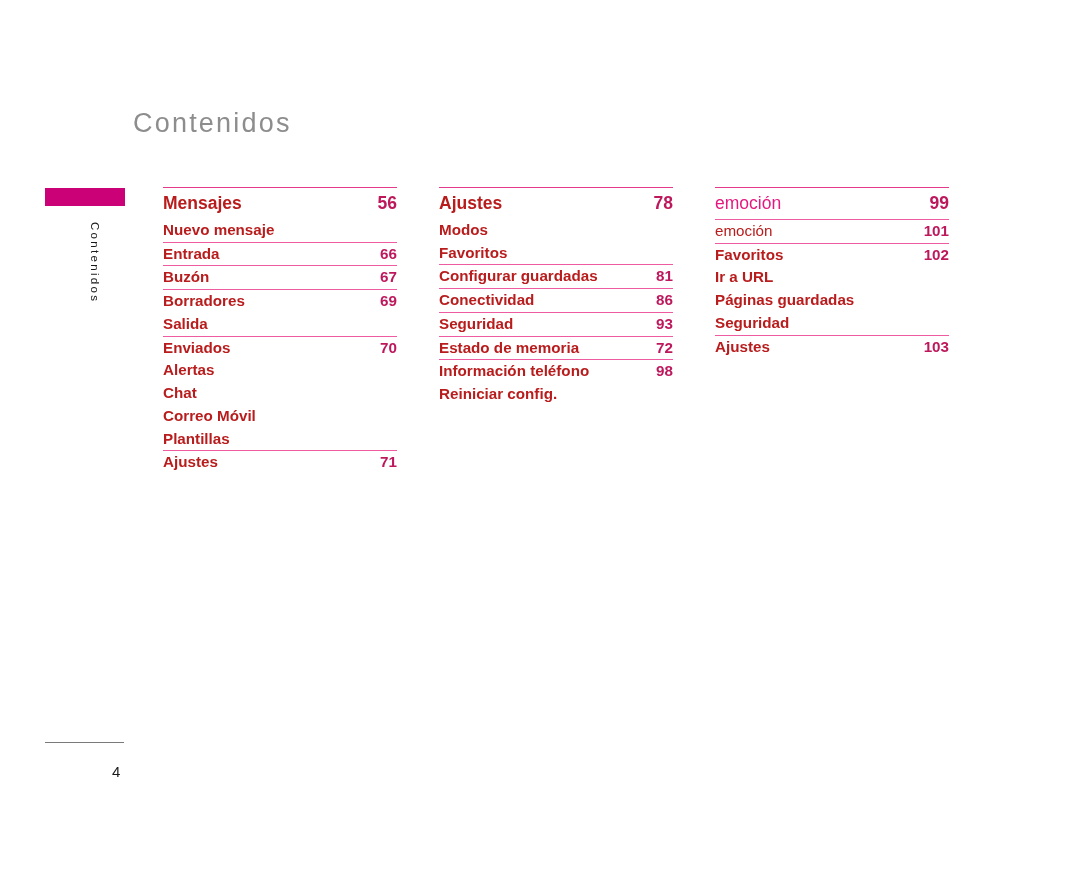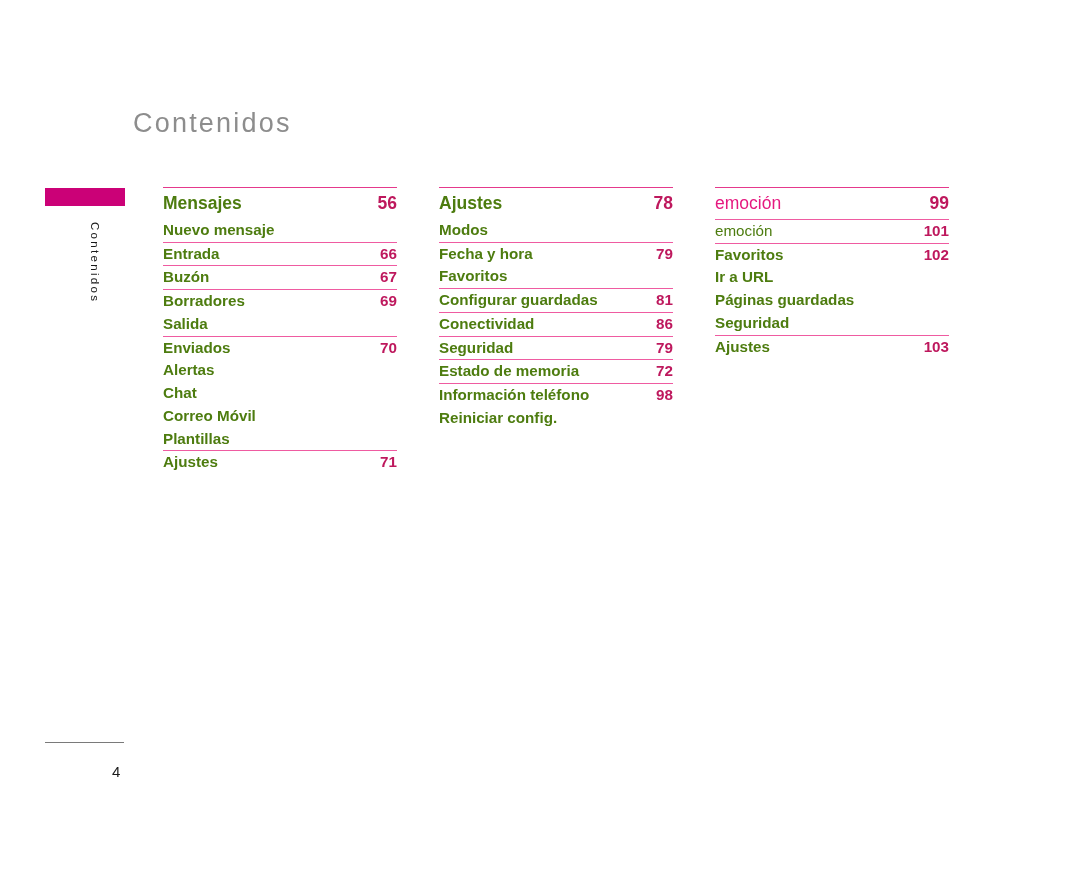--- a/index.html
+++ b/index.html
@@ -73,21 +73,21 @@
     display: flex;
     align-items: baseline;
     justify-content: space-between;
     padding: 1px 0 2px 0;
     line-height: 1.30;
   }
   .toc-row.ruled {
     border-top: 1.1px solid #ef5ba1;
   }
   .toc-row .label {
-    color: #4d7c0f;
+    color: #b91c1c;
     font-size: 15.2px;
     font-weight: 700;
     white-space: nowrap;
   }
   .toc-row .page {
     color: #be185d;
     font-size: 15.2px;
     font-weight: 700;
     white-space: nowrap;
     padding-left: 10px;
@@ -192,39 +192,35 @@
     <div class="toc-column">
       <div class="col-top-rule"></div>
       <div class="toc-row heading">
         <span class="label">Ajustes</span>
         <span class="page">78</span>
       </div>
       <div class="toc-row">
         <span class="label">Modos</span>
         <span class="page"></span>
       </div>
-      <div class="toc-row ruled">
-        <span class="label">Fecha y hora</span>
-        <span class="page">79</span>
-      </div>
       <div class="toc-row">
         <span class="label">Favoritos</span>
         <span class="page"></span>
       </div>
       <div class="toc-row ruled">
         <span class="label">Configurar guardadas</span>
         <span class="page">81</span>
       </div>
       <div class="toc-row ruled">
         <span class="label">Conectividad</span>
         <span class="page">86</span>
       </div>
       <div class="toc-row ruled">
         <span class="label">Seguridad</span>
-        <span class="page">79</span>
+        <span class="page">93</span>
       </div>
       <div class="toc-row ruled">
         <span class="label">Estado de memoria</span>
         <span class="page">72</span>
       </div>
       <div class="toc-row ruled">
         <span class="label">Información teléfono</span>
         <span class="page">98</span>
       </div>
       <div class="toc-row">

